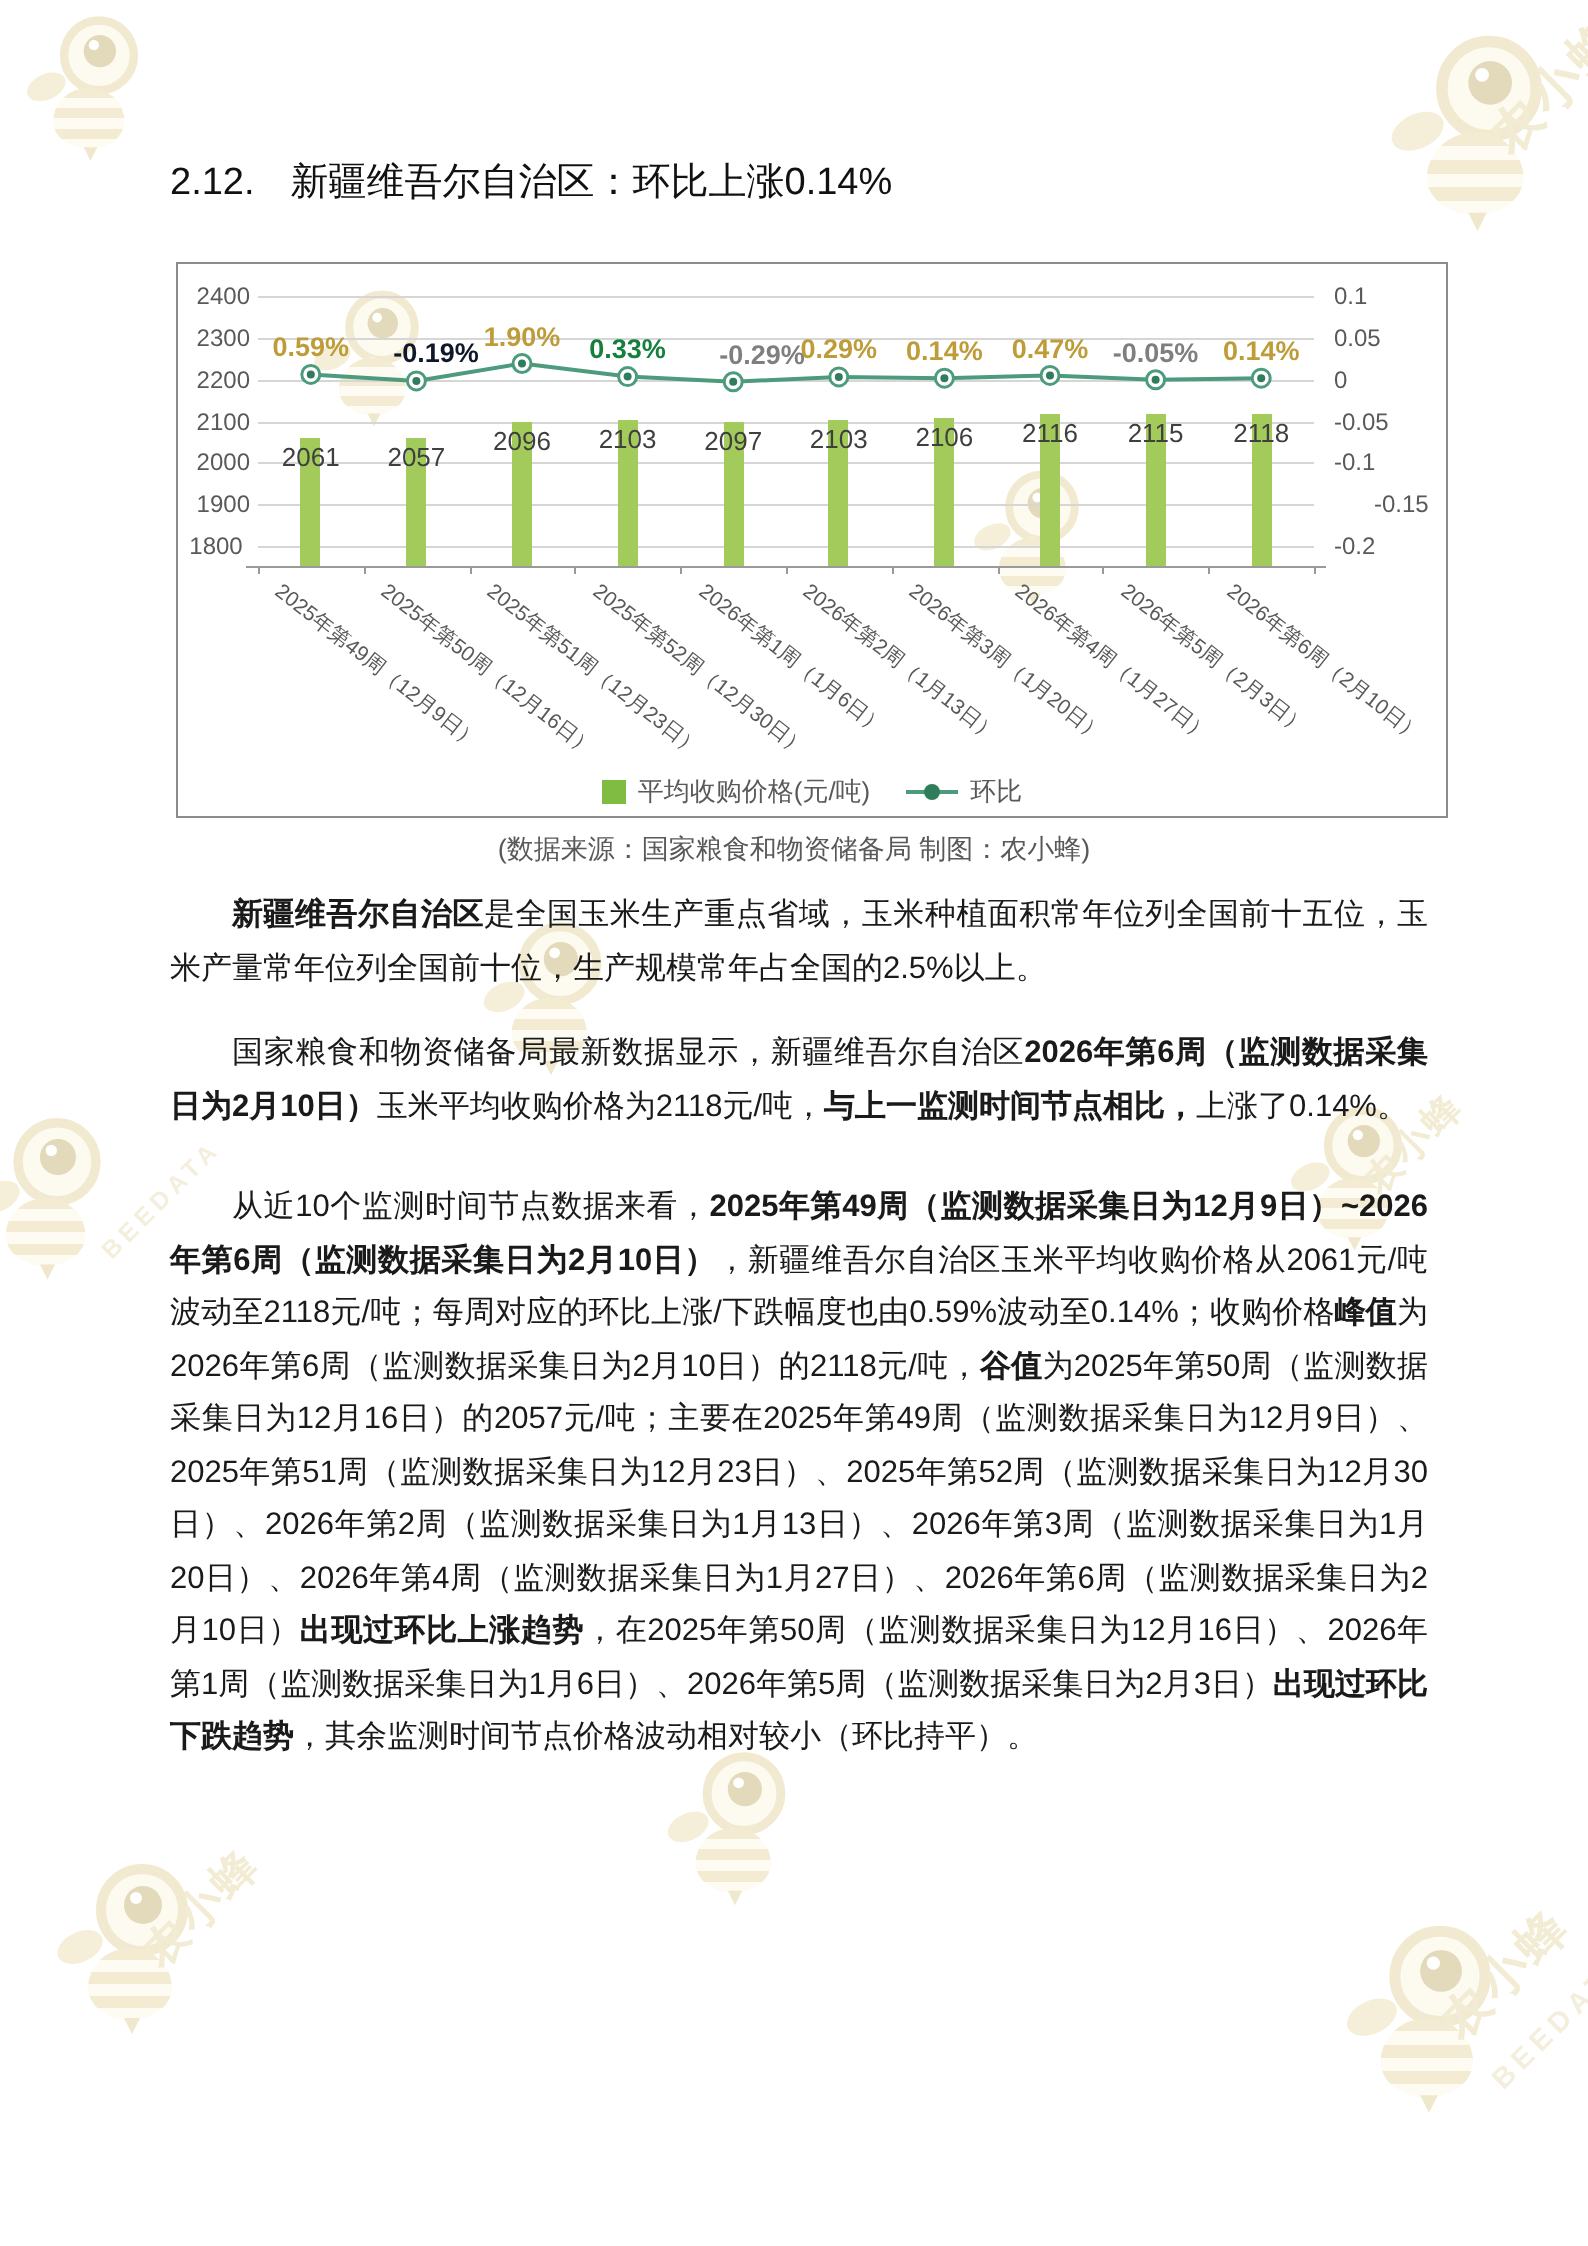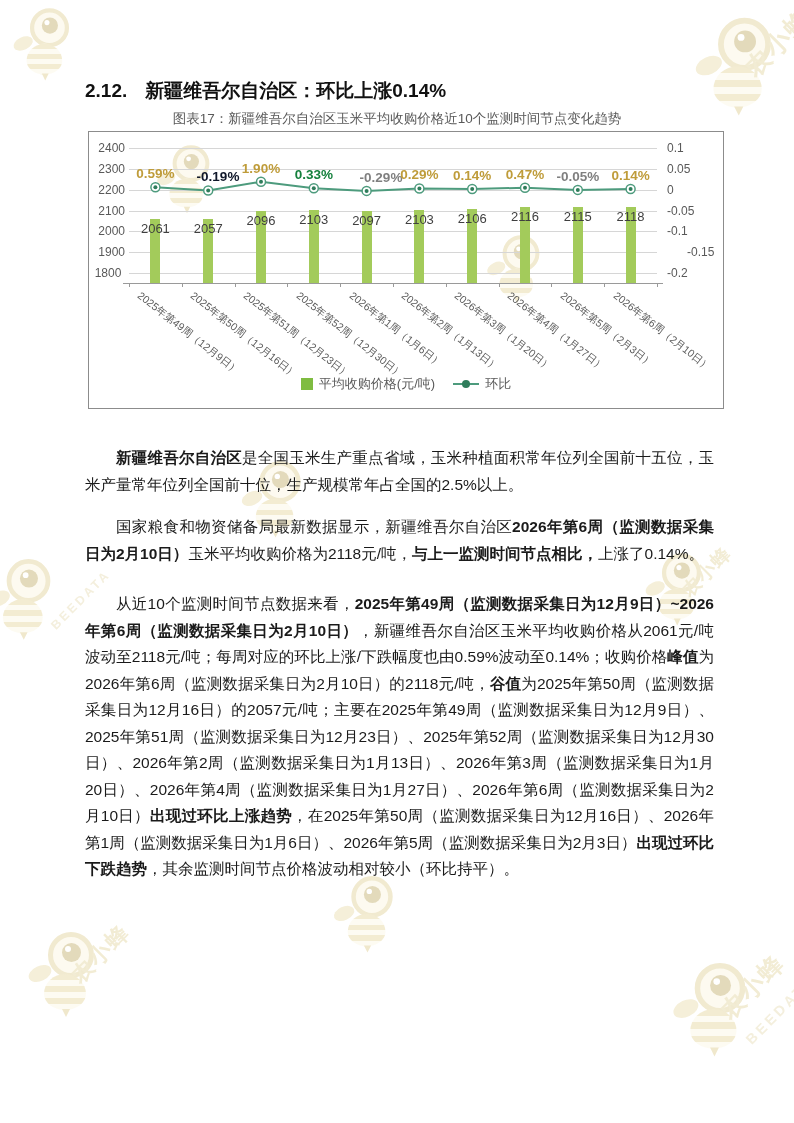--- a/index.html
+++ b/index.html
@@ -19,21 +19,21 @@
     border-radius:50% 50% 50% 50%/55% 55% 45% 45%;
     background:repeating-linear-gradient(180deg,#f3ecd2 0 6px,#fdfbf2 6px 12px);}
   .bee .sting{position:absolute;left:34px;top:79px;width:0;height:0;
     border-left:4px solid transparent;border-right:4px solid transparent;border-top:8px solid #f0e8cc;}
   .wm-text{position:absolute;white-space:nowrap;font-weight:bold;color:#f2ecd4;letter-spacing:2px;}
   .wm-text.cn{font-size:22px;}
   .wm-text.en{font-size:13px;color:#f4efdd;letter-spacing:3px;}
   .rot-up{transform:rotate(-45deg);transform-origin:left bottom;}
 
   
-  .heading{position:absolute;left:85px;top:78px;font-size:19px;font-weight:bold;color:#111;z-index:2;}
+  .heading{position:absolute;left:85px;top:78px;font-size:19px;font-weight:normal;color:#111;z-index:2;}
   .heading .num{margin-right:18px;}
   .chart-caption{position:absolute;left:0;top:110px;width:100%;text-align:center;
     font-size:13.5px;color:#595959;z-index:2;}
   .source-note{position:absolute;left:0;top:416px;width:100%;text-align:center;
     font-size:13.5px;color:#595959;z-index:2;}
 
   
   .chart-box{position:absolute;left:88px;top:131px;width:634px;height:276px;
     border:1px solid #8c8c8c;background:transparent;z-index:2;}
   .gridline{position:absolute;height:1px;background:#d6d6d6;}
@@ -41,21 +41,21 @@
   .ytick-l{position:absolute;width:34px;text-align:right;font-size:12px;color:#595959;}
   .ytick-r{position:absolute;text-align:left;font-size:12px;color:#595959;}
   .xtick{position:absolute;width:1px;height:4px;background:#9a9a9a;}
   .bar{position:absolute;width:10px;background:#a3cb5b;}
   .bar-label{position:absolute;width:64px;text-align:center;font-size:13px;color:#3f3f3f;}
   .pct-label{position:absolute;width:74px;text-align:center;font-size:13.5px;font-weight:600;}
   .xlabel{position:absolute;white-space:nowrap;font-size:10.5px;color:#595959;
     transform:rotate(38deg);transform-origin:left top;}
   .legend{position:absolute;left:0;width:100%;display:flex;justify-content:center;
     align-items:center;gap:18px;font-size:13px;color:#595959;}
-  .legend-item{display:flex;align-items:center;gap:6px;}
+  .legend-item{display:flex;align-items:center;gap:6px;margin-top:12px;}
   .sw-bar{width:12px;height:12px;background:#7fbc41;}
   .sw-line{position:relative;width:26px;height:10px;}
   .sw-line .ln{position:absolute;left:0;top:4px;width:26px;height:2px;background:#4d9b7d;}
   .sw-line .dt{position:absolute;left:9px;top:1px;width:8px;height:8px;border-radius:50%;background:#2f7d5b;}
 
   
   .bodytext{position:absolute;left:85px;top:445px;width:629px;z-index:2;}
   .bodytext p{margin:0 0 16px 0;font-size:15.5px;line-height:26.5px;text-align:justify;text-indent:2em;}
   .bodytext p.gap{margin-top:24px;}
   .bodytext .b{font-weight:bold;}
@@ -191,21 +191,20 @@
         </div>
         <span class="wm-text cn rot-up" style="left: 58px; top: 30px;">农小蜂</span>
         <span class="wm-text en rot-up" style="left: 74px; top: 64px;">BEEDATA</span>
       </div>
     </div>
 
   <div class="heading">
     <span class="num">2.12.</span><span>新疆维吾尔自治区：环比上涨0.14%</span>
   </div>
 
-  <div class="chart-caption">图表17：新疆维吾尔自治区玉米平均收购价格近10个监测时间节点变化趋势</div>
 
   <div class="chart-box" id="chart-box">
       <div class="gridline" style="left: 40px; top: 16px; width: 528px;"></div>
       <div class="ytick-l" style="left: 2px; top: 9px;">2400</div>
       <div class="ytick-r" style="left: 578px; top: 9px;">0.1</div>
       <div class="gridline" style="left: 40px; top: 36.8333px; width: 528px;"></div>
       <div class="ytick-l" style="left: 2px; top: 29.8333px;">2300</div>
       <div class="ytick-r" style="left: 578px; top: 29.8333px;">0.05</div>
       <div class="gridline" style="left: 40px; top: 57.6667px; width: 528px;"></div>
       <div class="ytick-l" style="left: 2px; top: 50.6667px;">2200</div>
@@ -305,20 +304,21 @@
         <div class="legend-item">
           <span class="sw-line">
             <span class="ln"></span>
             <span class="dt"></span>
           </span>
           <span>环比</span>
         </div>
       </div>
     </div>
 
+  <div class="source-note">(数据来源：国家粮食和物资储备局  制图：农小蜂)</div>
 
   <div class="bodytext">
     <p><span class="b">新疆维吾尔自治区</span><span>是全国玉米生产重点省域，玉米种植面积常年位列全国前十五位，玉米产量常年位列全国前十位，生产规模常年占全国的2.5%以上。</span></p>
     <p><span>国家粮食和物资储备局最新数据显示，新疆维吾尔自治区</span><span class="b">2026年第6周（监测数据采集日为2月10日）</span><span>玉米平均收购价格为2118元/吨，</span><span class="b">与上一监测时间节点相比，</span><span>上涨了0.14%。</span></p>
     <p class="gap"><span>从近10个监测时间节点数据来看，</span><span class="b">2025年第49周（监测数据采集日为12月9日）~2026年第6周（监测数据采集日为2月10日）</span><span>，新疆维吾尔自治区玉米平均收购价格从2061元/吨波动至2118元/吨；每周对应的环比上涨/下跌幅度也由0.59%波动至0.14%；收购价格</span><span class="b">峰值</span><span>为2026年第6周（监测数据采集日为2月10日）的2118元/吨，</span><span class="b">谷值</span><span>为2025年第50周（监测数据采集日为12月16日）的2057元/吨；主要在2025年第49周（监测数据采集日为12月9日）、2025年第51周（监测数据采集日为12月23日）、2025年第52周（监测数据采集日为12月30日）、2026年第2周（监测数据采集日为1月13日）、2026年第3周（监测数据采集日为1月20日）、2026年第4周（监测数据采集日为1月27日）、2026年第6周（监测数据采集日为2月10日）</span><span class="b">出现过环比上涨趋势</span><span>，在2025年第50周（监测数据采集日为12月16日）、2026年第1周（监测数据采集日为1月6日）、2026年第5周（监测数据采集日为2月3日）</span><span class="b">出现过环比下跌趋势</span><span>，其余监测时间节点价格波动相对较小（环比持平）。</span></p>
   </div>
 
 </div>
 
 </body></html>

